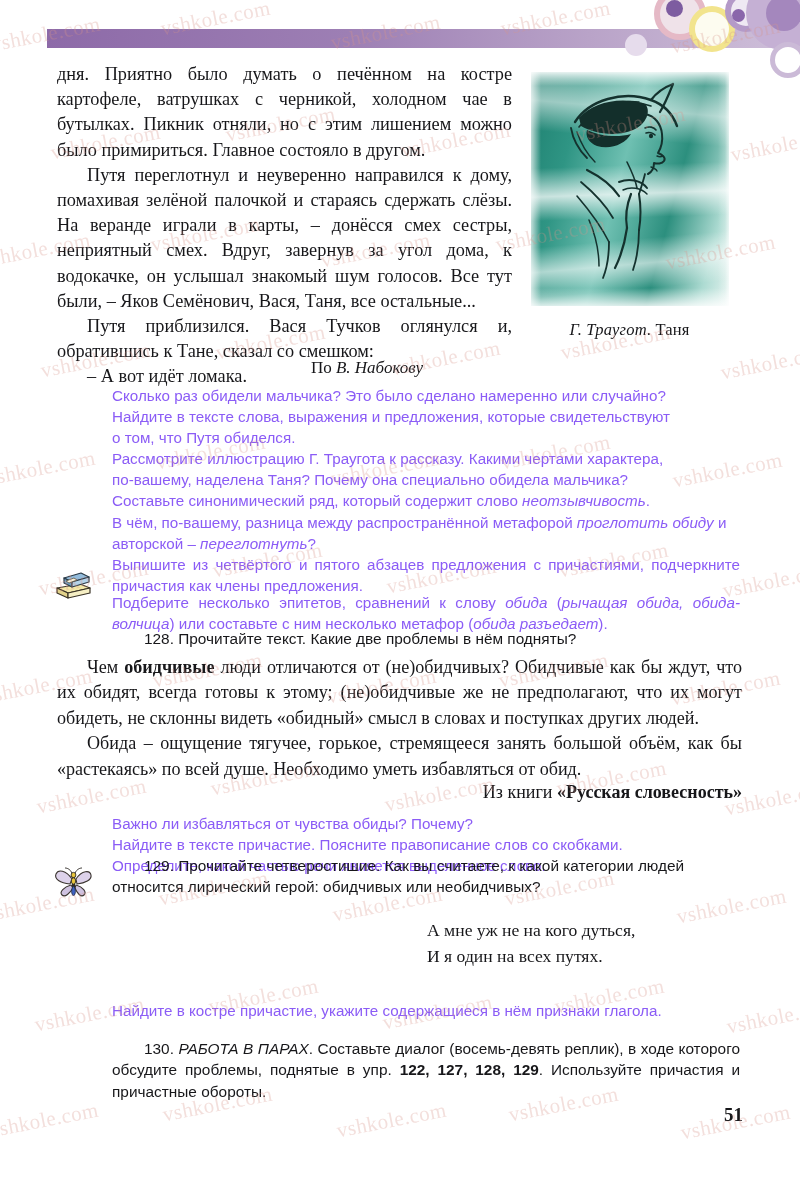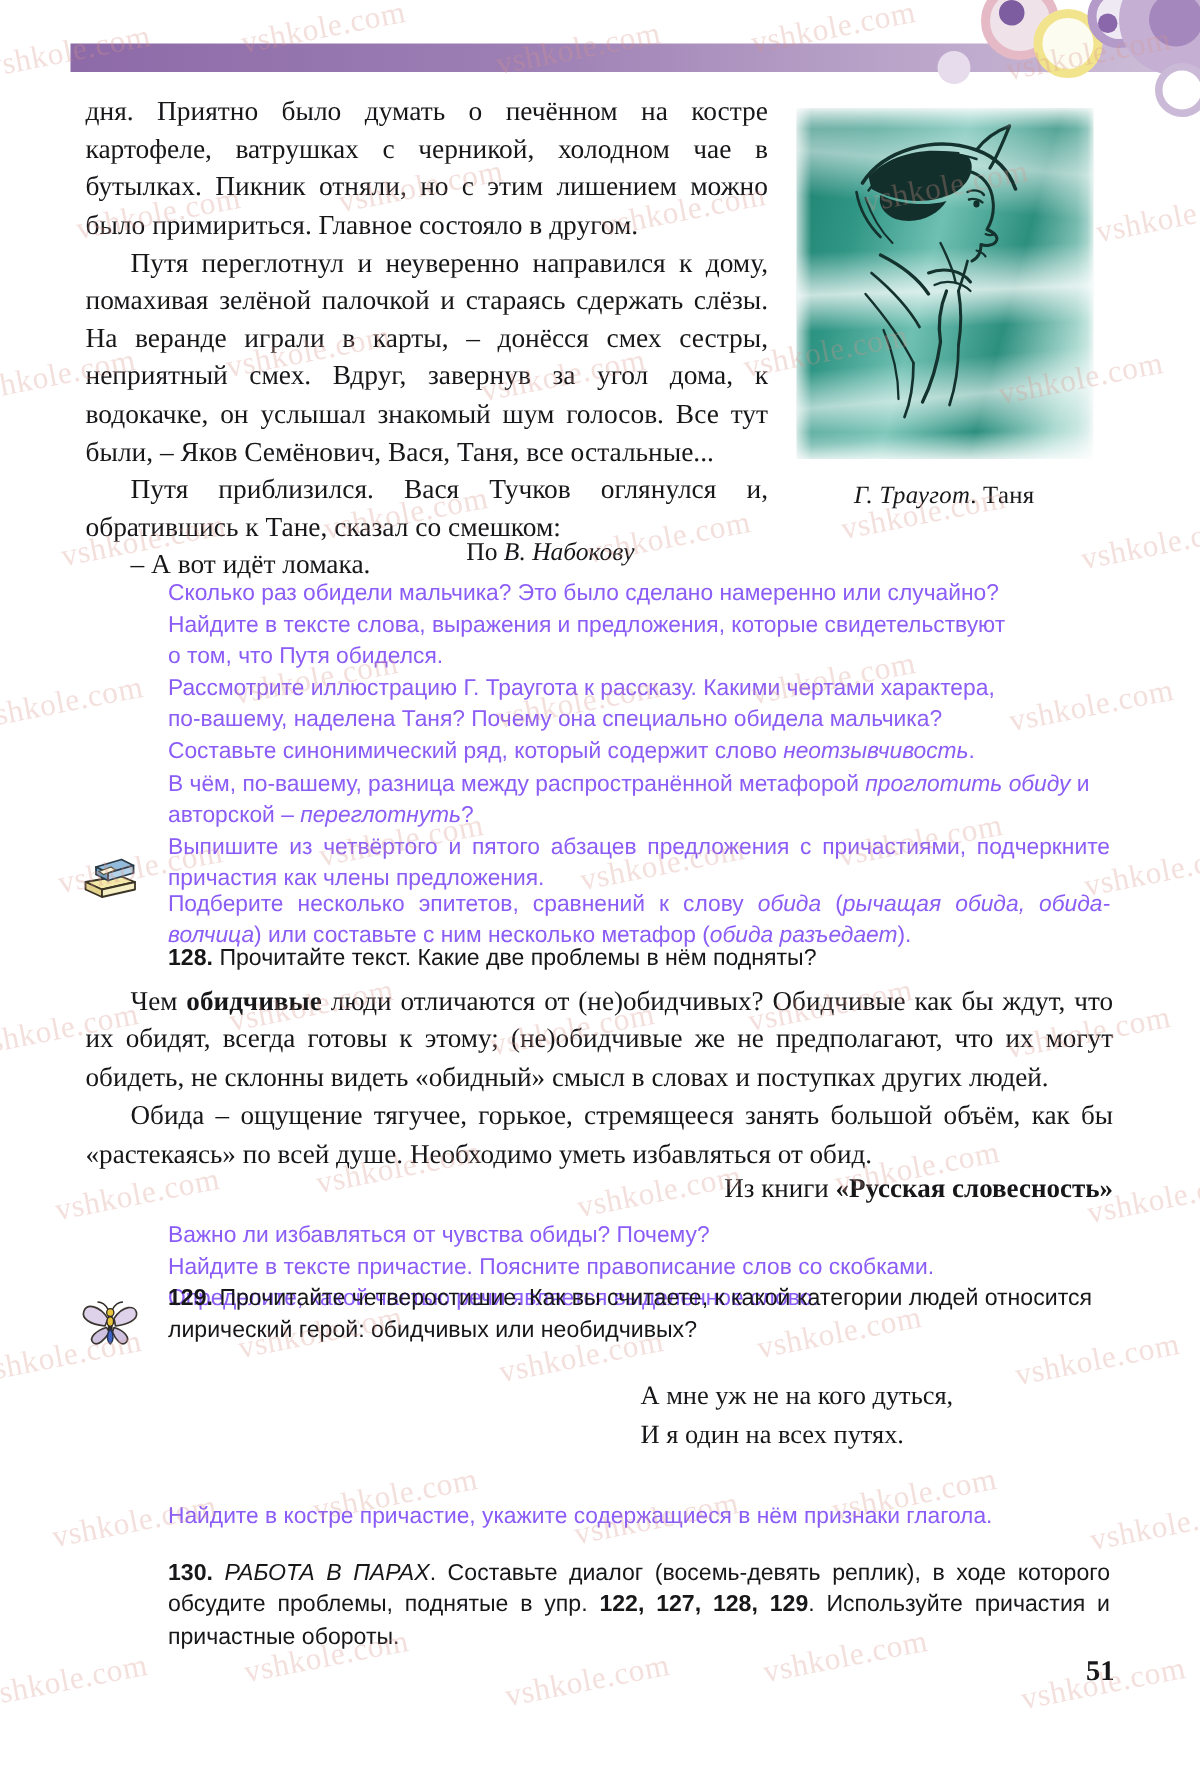--- a/index.html
+++ b/index.html
@@ -203,21 +203,21 @@
   }
   .src-right b { font-weight: bold; }
 
   
   .ex-head {
     position: absolute;
     font-family: "Liberation Sans", sans-serif;
     font-size: 15.4px;
     line-height: 21.4px;
   }
-  .ex-head .num { font-weight: bold; }
+  .ex-head .num { font-weight: normal; margin-left: 32px; }
   .ex-head i { font-style: italic; }
   .ex-head b { font-weight: bold; }
 
   
   .poem {
     position: absolute;
     font-family: "Liberation Serif", serif;
     font-size: 17.6px;
     line-height: 25.6px;
   }

